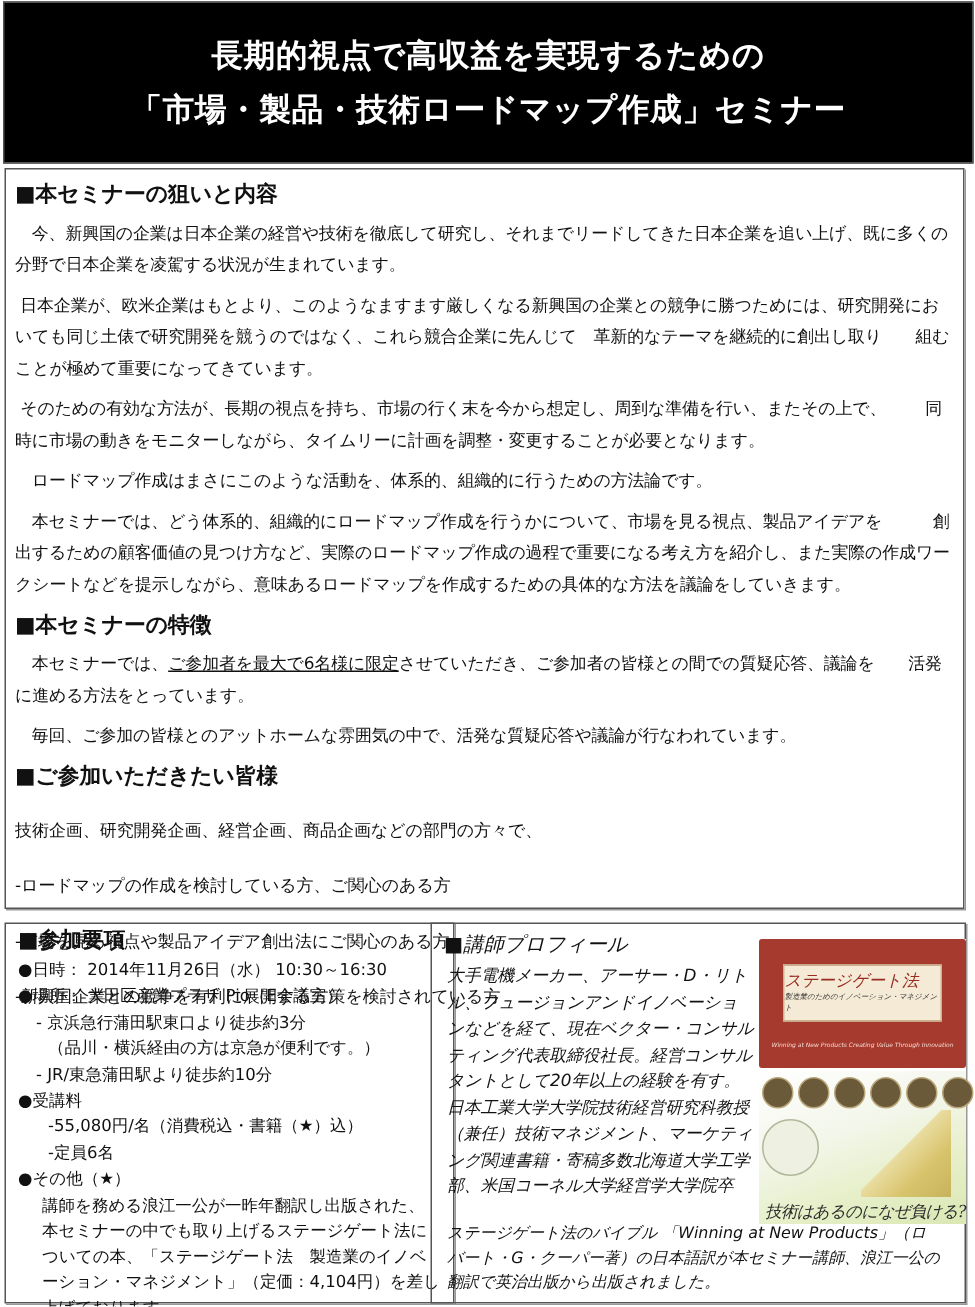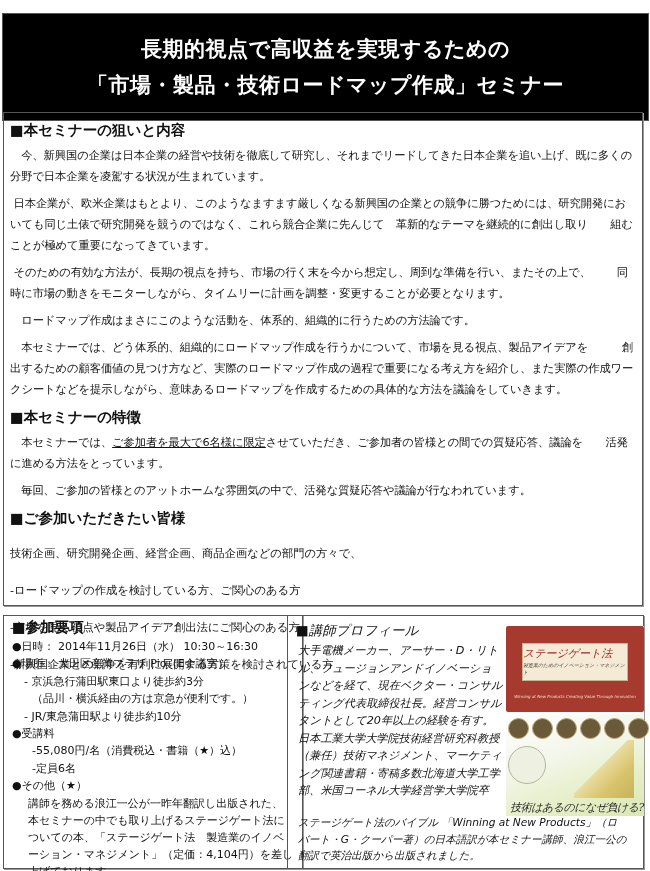--- a/index.html
+++ b/index.html
@@ -2,21 +2,21 @@
 <html><head>
   <meta charset="utf-8">
   <style>
     html, body { margin: 0; padding: 0; background: #ffffff; }
     body {
       width: 650px; height: 871px; position: relative; overflow: hidden;
       font-family: "DejaVu Sans", "Liberation Sans", sans-serif;
       color: #111;
     }
     .header {
-      position: absolute; left: 2px; top: 13px; width: 645px; height: 106px;
+      position: absolute; left: 2px; top: 1px; width: 645px; height: 106px;
       background: #000; border: 1px solid #555;
       display: flex; flex-direction: column; align-items: center; justify-content: center;
       color: #fff; font-weight: bold; font-size: 21px; line-height: 36px; letter-spacing: 0.5px;
     }
     .main {
       position: absolute; left: 3px; top: 112px; width: 640px; height: 494px;
       border: 1px solid #555; box-shadow: 1px 1px 0 #999;
       padding: 0 6px; box-sizing: border-box;
     }
     .sec-title { font-weight: bold; font-size: 14.5px; margin: 8px 0 6px 0; height: 18px; line-height: 18px; }

